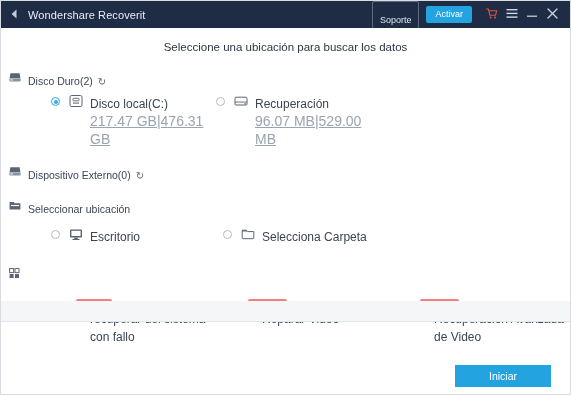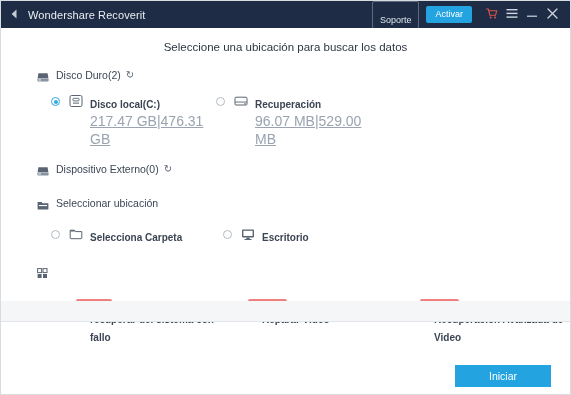--- a/index.html
+++ b/index.html
@@ -67,22 +67,22 @@
     overflow: hidden;
   }
   .page-title {
     text-align: center;
     font-size: 11.5px;
     color: #2d3643;
     padding: 13px 0 12px;
   }
 
   .section-head {
-    display: flex; align-items: flex-start;
-    padding: 0 0 0 36px;
+    display: flex; align-items: flex-end;
+    padding: 0 0 0 8px;
     height: 18px;
     margin-top: 2px;
   }
   .section-head .sh-label {
     font-size: 10.5px; color: #3c4656; margin-left: 7px;
   }
   .section-head .sh-refresh {
     font-size: 10px; color: #55607080; margin-left: 5px;
     color: #5d6775; cursor: pointer;
   }
@@ -123,21 +123,21 @@
     width: 15px; height: 15px;
     margin: 0 7px 0 8px;
     flex: 0 0 auto;
     color: #5a6472;
     display: flex; align-items: center; justify-content: center;
   }
   .opt-icon svg { display: block; }
 
   .opt-body { flex: 1 1 auto; min-width: 0; padding-top: 1px; }
   .opt-name {
-    font-size: 10px; color: #3b4553; line-height: 12px; font-weight: bold;
+    font-size: 12px; color: #3b4553; line-height: 12px;
   }
   .opt-sub {
     font-size: 14px; color: #9aa3af; margin-top: 12px; line-height: 10px; text-decoration: underline;
   }
 
   
   .pbar {
     width: 108px; height: 4px;
     background: #dfe3e8;
     border-radius: 2px;
@@ -312,41 +312,41 @@
       <span class="sh-label">Seleccionar ubicación</span>
     </div>
 
     <div class="opt-row cols3" style="margin-top:11px;">
 
 
       <div class="opt">
         <span class="radio"></span>
         <span class="opt-icon">
           <svg width="14" height="14" viewBox="0 0 14 14" aria-hidden="true">
-            <path d="M1.2 3.2 H5.4 L6.6 4.6 H12.8 V11 A0.8 0.8 0 0 1 12 11.7 H2 A0.8 0.8 0 0 1 1.2 11 Z" fill="none" stroke="#5a6472" stroke-width="1" stroke-linejoin="round"></path>
-            <path d="M1.2 3.2 H5.4 L6.6 4.6 H1.2 Z" fill="#5a6472"></path>
-          </svg>
-        </span>
-        <span class="opt-body">
-          <span class="opt-name">Selecciona Carpeta</span>
-        </span>
-      </div>
-
-      <div class="opt">
-        <span class="radio"></span>
-        <span class="opt-icon">
-          <svg width="14" height="14" viewBox="0 0 14 14" aria-hidden="true">
             <rect x="1" y="2.4" width="12" height="8" rx="1" fill="#5a6472"></rect>
             <rect x="2.4" y="3.8" width="9.2" height="5.2" fill="#ffffff"></rect>
             <rect x="5.3" y="10.6" width="3.4" height="1.8" fill="#5a6472"></rect>
             <rect x="3.4" y="12" width="7.2" height="1" rx="0.5" fill="#5a6472"></rect>
           </svg>
         </span>
         <span class="opt-body">
           <span class="opt-name">Escritorio</span>
+        </span>
+      </div>
+
+      <div class="opt">
+        <span class="radio"></span>
+        <span class="opt-icon">
+          <svg width="14" height="14" viewBox="0 0 14 14" aria-hidden="true">
+            <path d="M1.2 3.2 H5.4 L6.6 4.6 H12.8 V11 A0.8 0.8 0 0 1 12 11.7 H2 A0.8 0.8 0 0 1 1.2 11 Z" fill="none" stroke="#5a6472" stroke-width="1" stroke-linejoin="round"></path>
+            <path d="M1.2 3.2 H5.4 L6.6 4.6 H1.2 Z" fill="#5a6472"></path>
+          </svg>
+        </span>
+        <span class="opt-body">
+          <span class="opt-name">Selecciona Carpeta</span>
         </span>
       </div>
 
     </div>
 
     <div class="section-head sec-adv">
       <span>
         <svg width="11" height="11" viewBox="0 0 11 11" aria-hidden="true">
           <rect x="0.6" y="0.6" width="4" height="4" fill="none" stroke="#5a6472" stroke-width="1"></rect>
           <rect x="6" y="0.6" width="4" height="4" fill="none" stroke="#5a6472" stroke-width="1"></rect>

